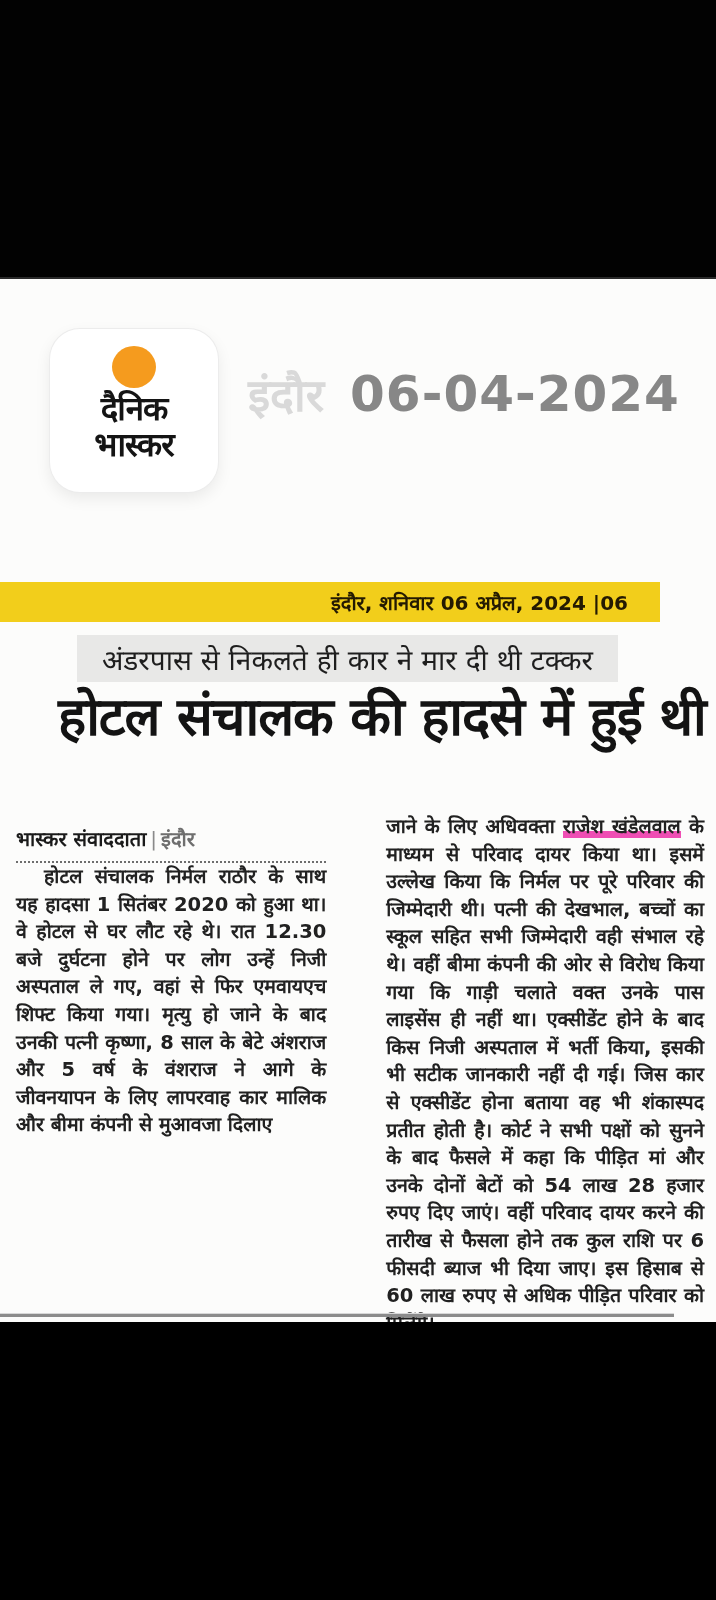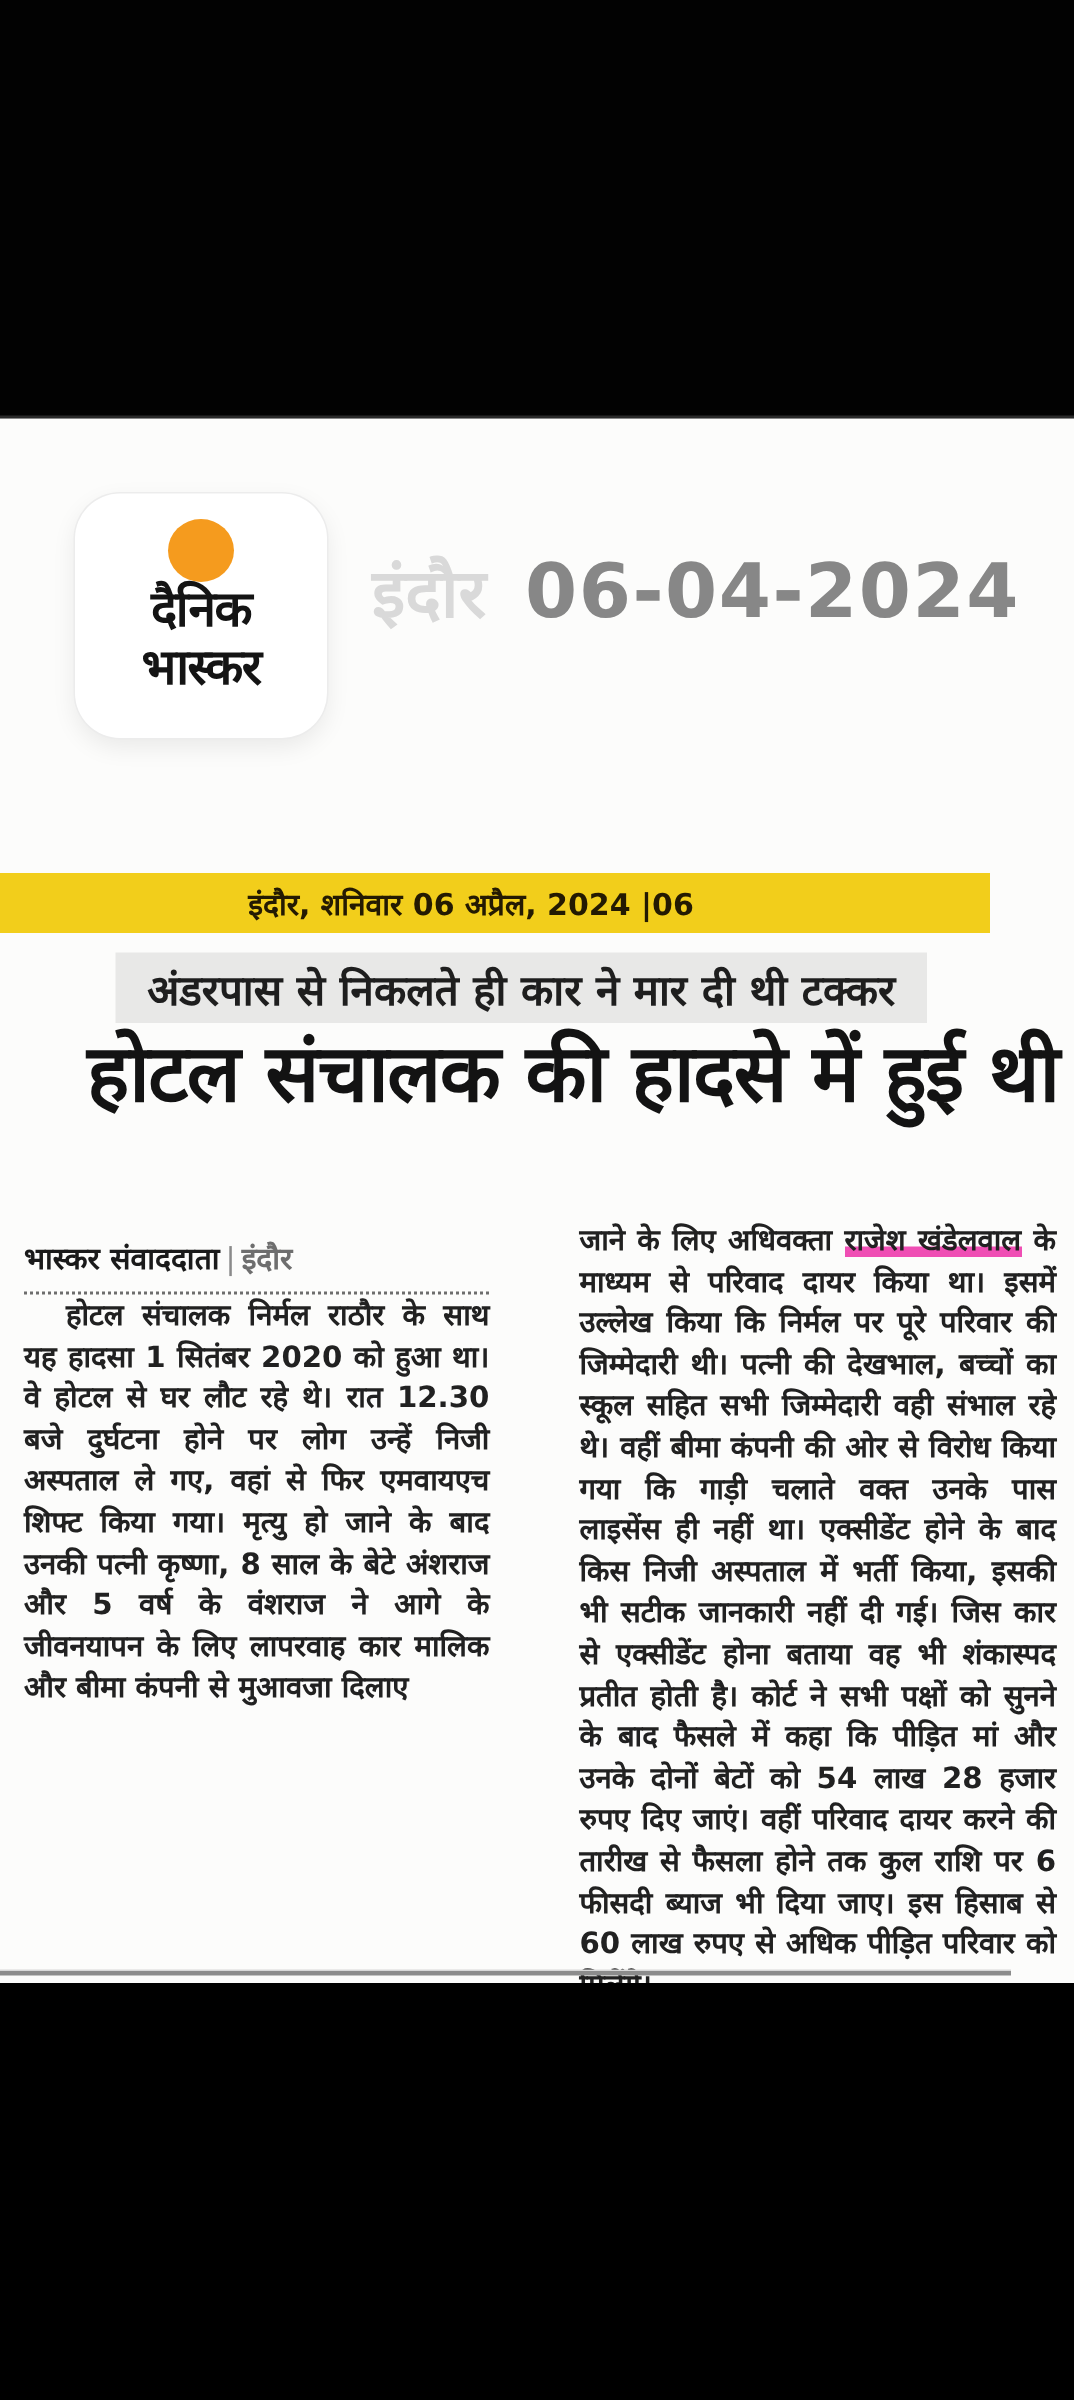--- a/index.html
+++ b/index.html
@@ -16,41 +16,41 @@
 
   
   .logo-card {
     position:absolute; left:50px; top:50px; width:168px; height:163px;
     background:#ffffff; border-radius:30px;
     box-shadow:0 0 0 1px #ececec, 0 6px 16px rgba(0,0,0,.08);
     display:flex; flex-direction:column; align-items:center; box-sizing:border-box;
   }
   .logo-sun { width:44px; height:42px; border-radius:50%; margin-top:17px; background:#F59B1E; }
   .logo-word { font-weight:bold; font-size:33px; line-height:36px; color:#141414; letter-spacing:-1px; }
-  .logo-word.first { margin-top:3px;font-family:Liberation Mono, monospace; }
+  .logo-word.first { margin-top:3px; }
 
   .header-line { position:absolute; left:248px; top:84px; display:flex; align-items:baseline; gap:26px; white-space:nowrap; }
   .city-ghost { font-size:45px; font-weight:bold; color:#d9d9d9; }
   .header-date { font-size:50px; font-weight:bold; color:#878787; letter-spacing:1px;text-align:center; }
 
   
   .yellow-strip {
     position:absolute; left:0; top:303px; width:660px; height:40px;
     background:#F2CE1B;
-    display:flex; align-items:center; justify-content:center;
+    display:flex; align-items:center; justify-content:flex-end;
     padding-right:32px; box-sizing:border-box;
     font-weight:bold; font-size:20px; color:#241a02;
   }
 
   
   .kicker {
     position:absolute; left:77px; top:356px; width:541px; height:47px;
     background:#e8e8e7;
     display:flex; align-items:center; justify-content:center;
-    font-size:28px; font-weight:bold; color:#1e1e1e; white-space:nowrap;
+    font-size:28px; font-weight:normal; color:#1e1e1e; white-space:nowrap;
   }
 
   
   .headline {
     position:absolute; left:18px; top:409px; width:692px;
     font-size:53px; line-height:57px; font-weight:bold; color:#131313;
     letter-spacing:-1px; white-space:nowrap;margin-left:40px;
   }
 
   

